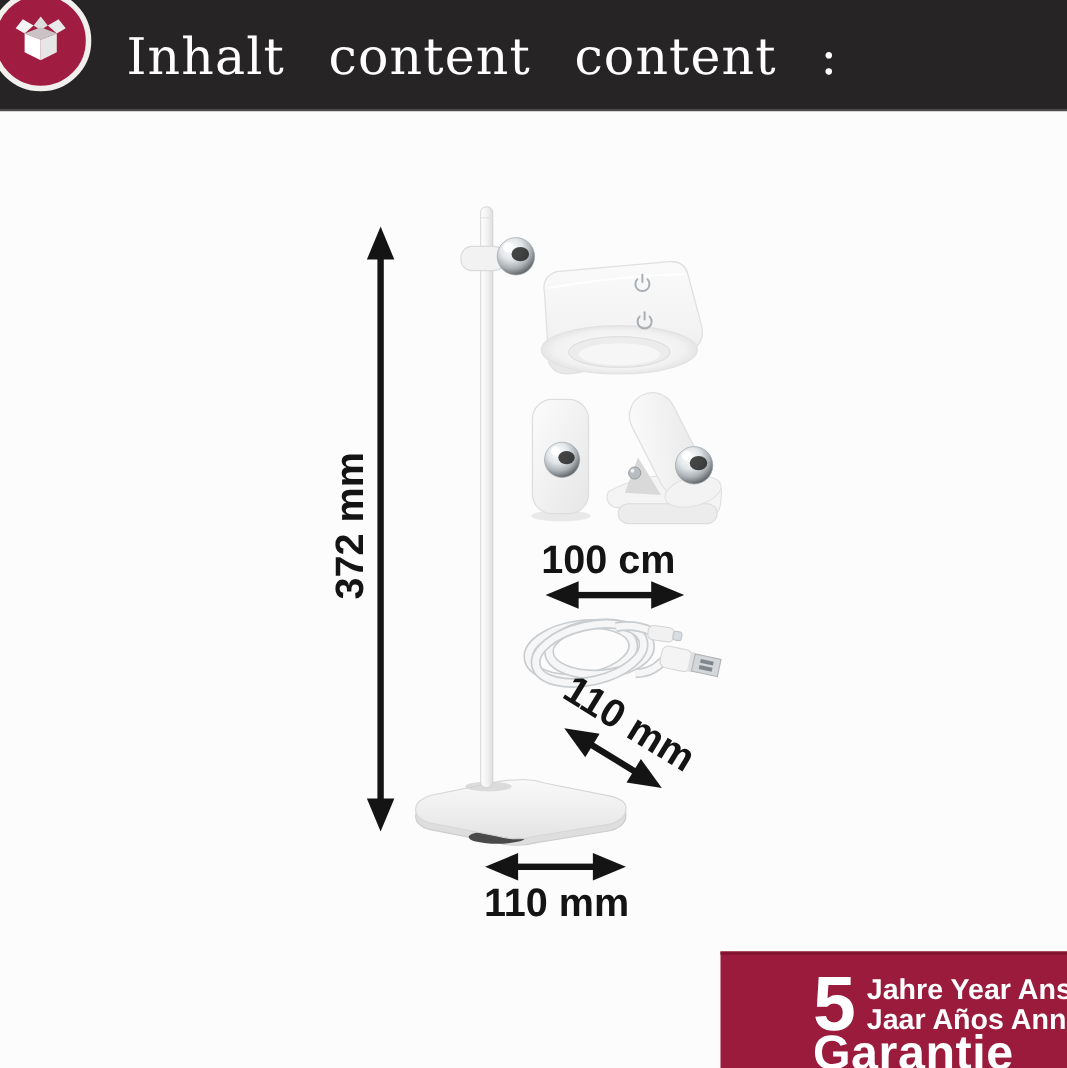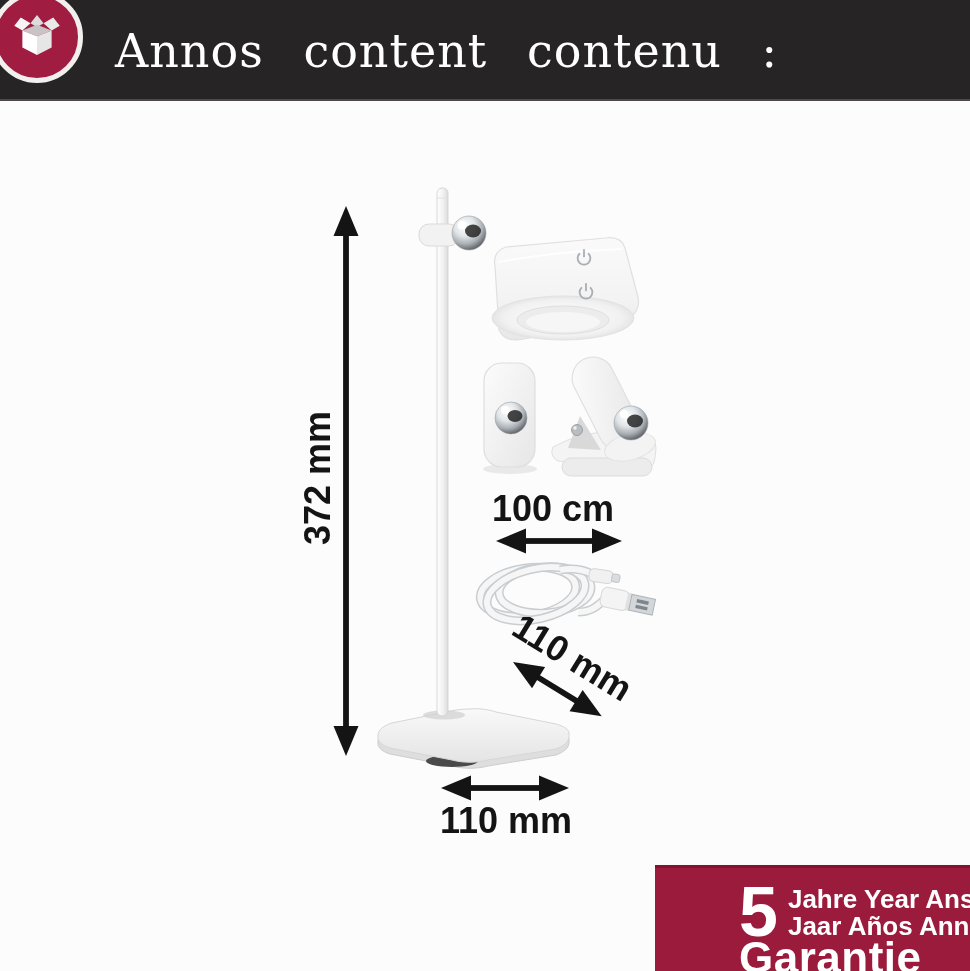--- a/index.html
+++ b/index.html
@@ -200,21 +200,21 @@
     <div class="header-circle">
       <svg width="52" height="52" viewBox="0 0 64 64">
         <polygon points="24,15 32,5 40,15 32,20" fill="#dcdcdc"></polygon>
         <polygon points="14,24 4,18 12,8 24,15" fill="#f4f4f4"></polygon>
         <polygon points="50,24 60,18 52,8 40,15" fill="#e9e9e9"></polygon>
         <polygon points="14,24 32,31 50,24 32,17" fill="#c9c3c5"></polygon>
         <polygon points="14,24 32,31 32,54 14,45" fill="#ffffff"></polygon>
         <polygon points="32,31 50,24 50,45 32,54" fill="#e6e6e6"></polygon>
       </svg>
     </div>
-    <div class="header-title">Annos content contenu :</div>
+    <div class="header-title">Inhalt content content :</div>
   </div>
 
   <div class="badge">
     <div class="badge-row">
       <div class="badge-five">5</div>
       <div class="badge-langs">
         <div>Jahre Year Ans</div>
         <div>Jaar Años Annos</div>
       </div>
     </div>

